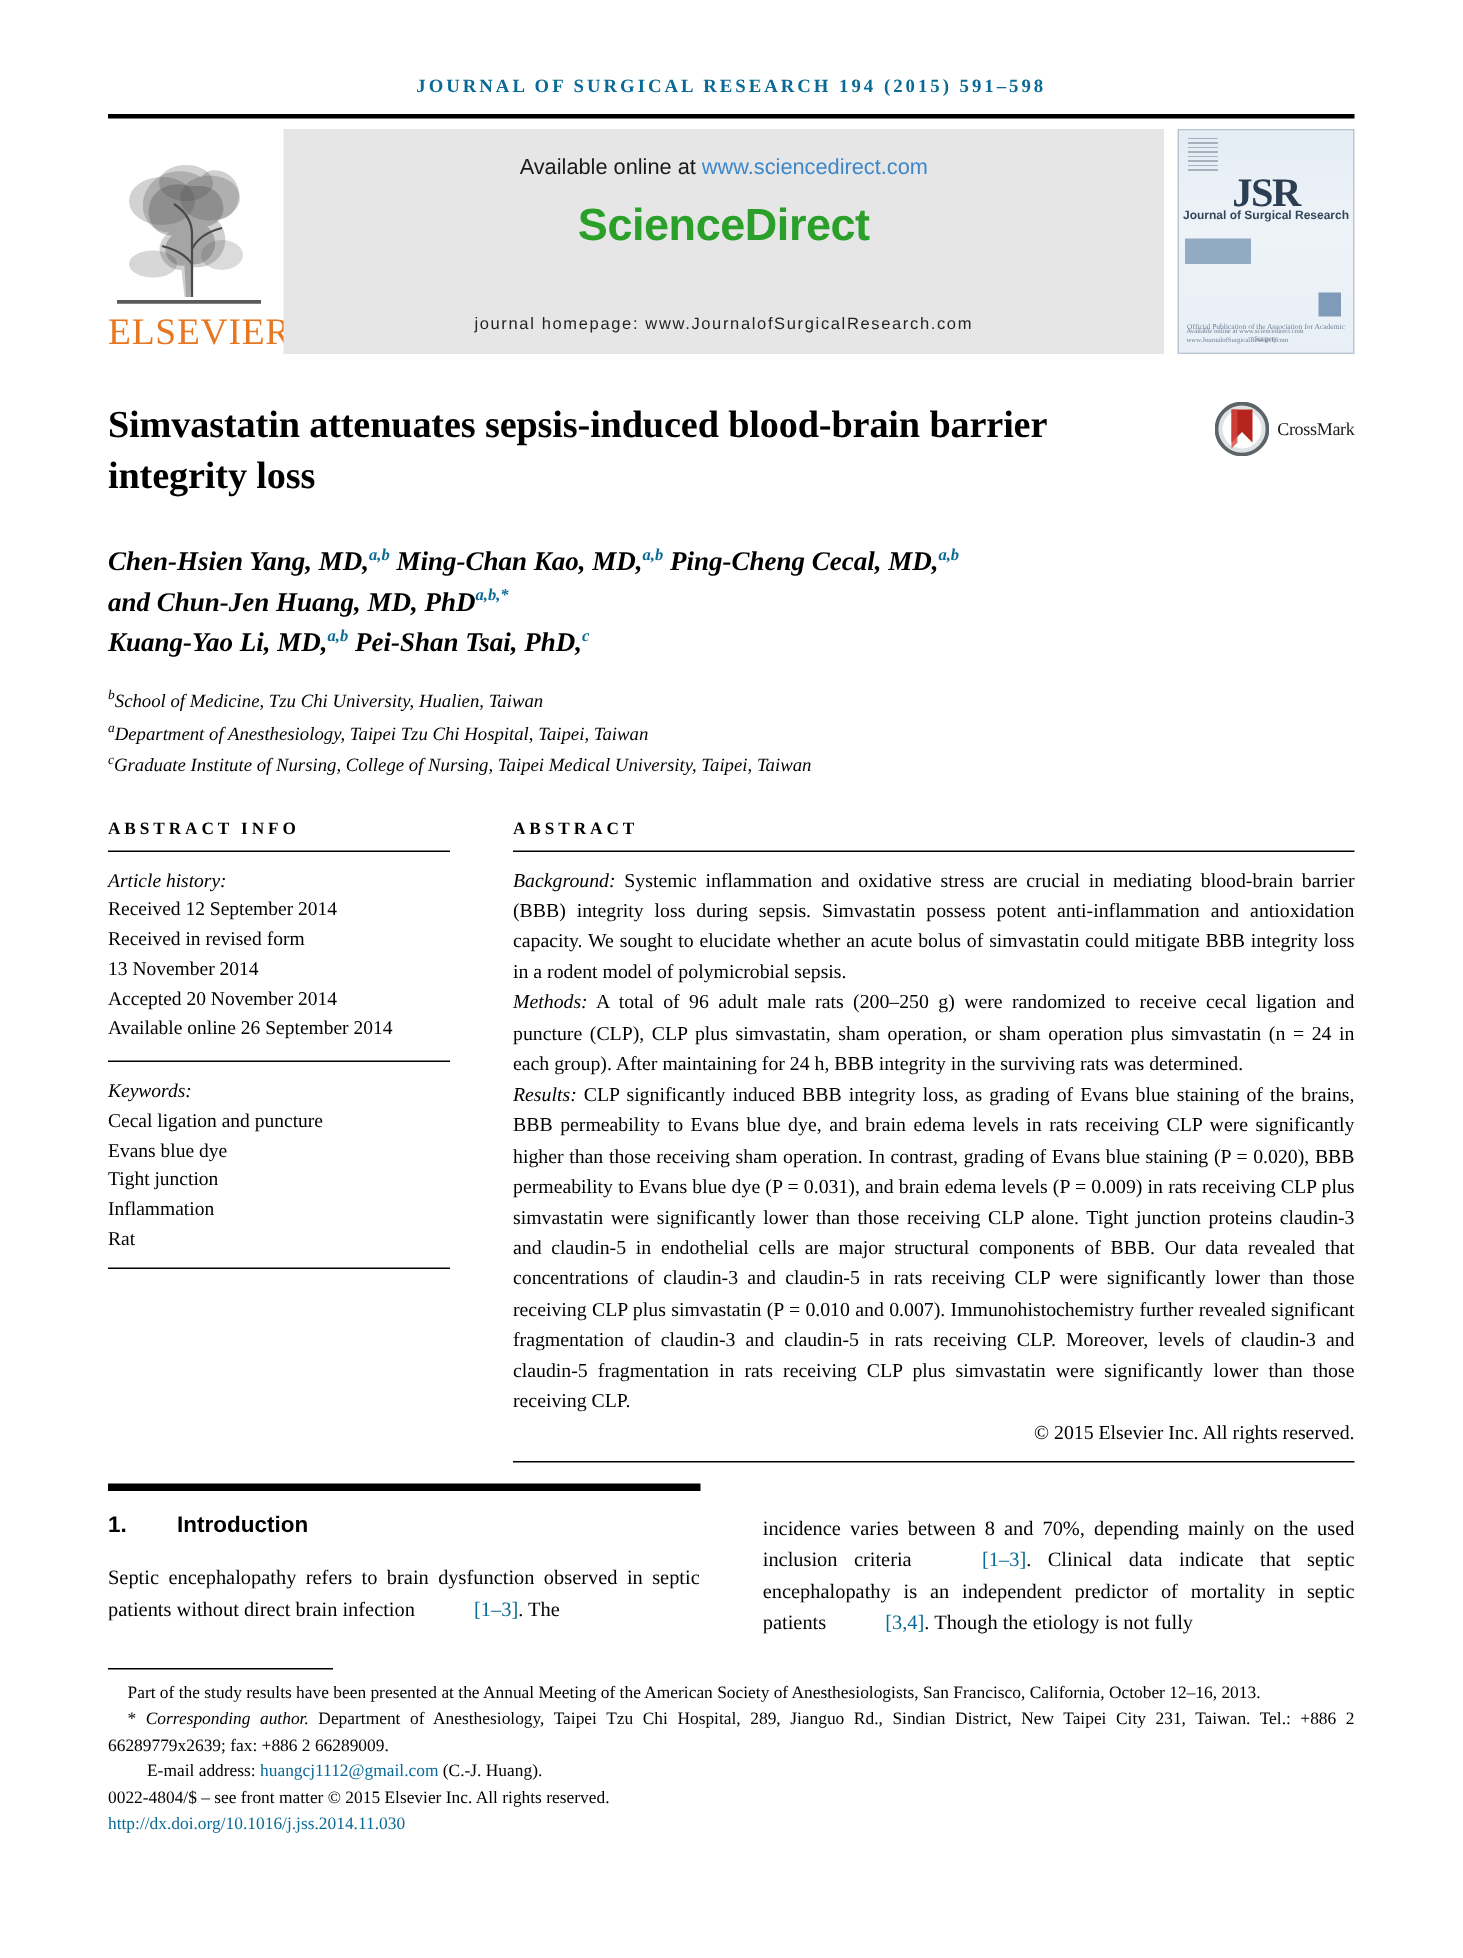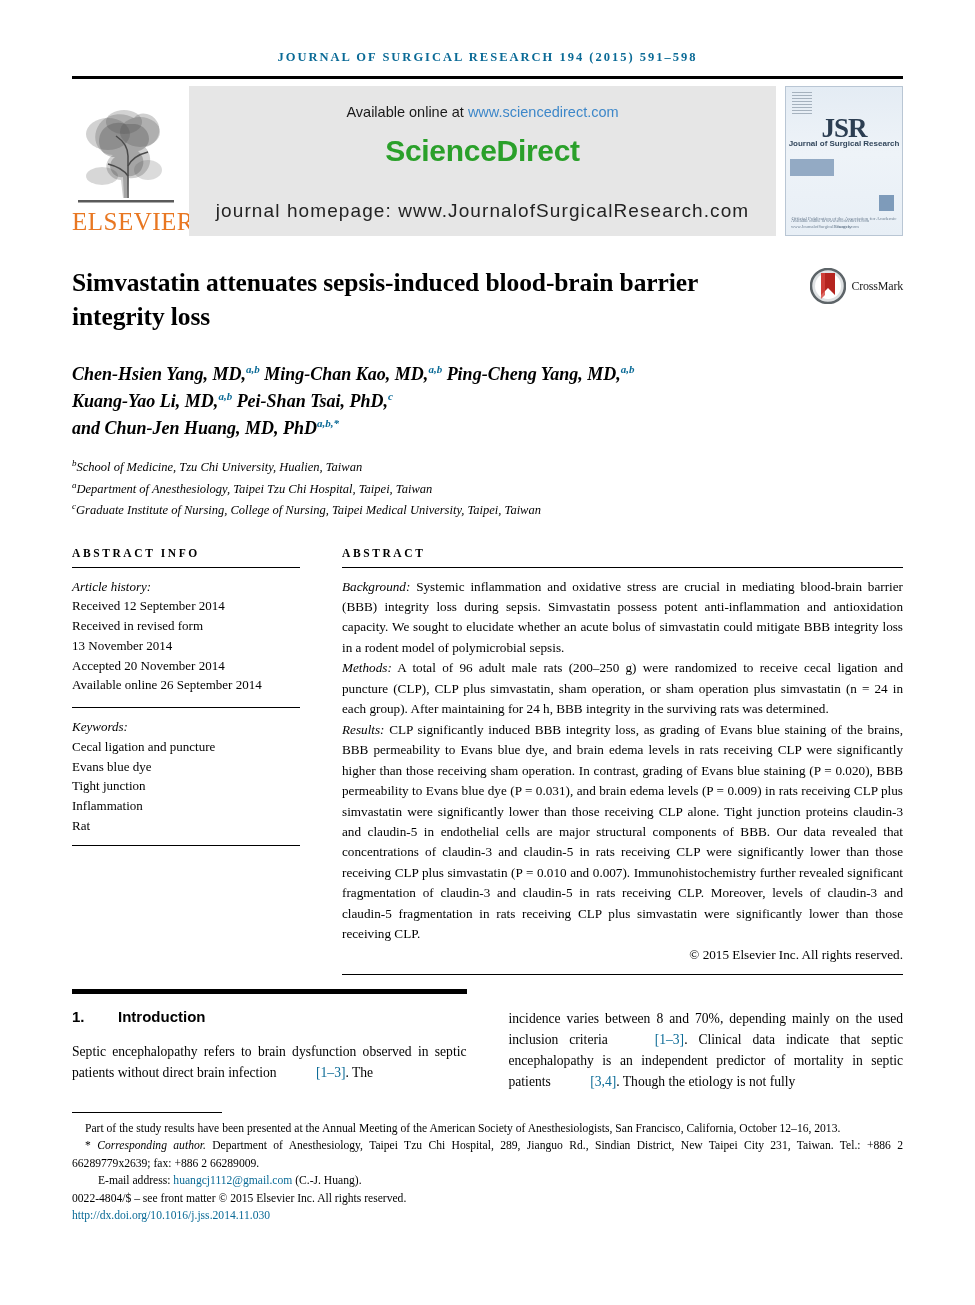--- a/index.html
+++ b/index.html
@@ -83,21 +83,21 @@
     font-weight: bold;
     color: #2aa02a;
     letter-spacing: -0.3px;
   }
   .sd-home {
     position: absolute;
     bottom: 14px;
     left: 0; right: 0;
     text-align: center;
     font-family: "Liberation Sans", sans-serif;
-    font-size: 19px;
+    font-size: 11px;
     letter-spacing: 1.1px;
     color: #232323;
   }
 
   .jsr-cover {
     flex: 0 0 118px;
     width: 118px;
     border: 1px solid #b9c6d4;
     background: linear-gradient(180deg,#e4ecf4 0%, #eef3f8 45%, #e8eff6 100%);
     position: relative;
@@ -330,23 +330,23 @@
         <circle cx="18" cy="18" r="17" fill="#dfe2e4"></circle>
         <circle cx="18" cy="18" r="17" fill="none" stroke="#5d6468" stroke-width="2.5"></circle>
         <circle cx="18" cy="18" r="13" fill="#ffffff"></circle>
         <path d="M11 5 h14 v22 l-7 -7 l-7 7 z" fill="#b5241f"></path>
         <path d="M11 5 h4 v22 l-4 4 z" fill="#d4453f" opacity=".8"></path>
       </svg>
       <span class="crossmark-word">CrossMark</span>
     </div>
 
     <div class="authors">
-      <div><span>Chen-Hsien Yang, MD,</span><sup>a,b</sup><span> Ming-Chan Kao, MD,</span><sup>a,b</sup><span> Ping-Cheng Yang, MD,</span><sup>a,b</sup></div>
+      <div><span>Chen-Hsien Yang, MD,</span><sup>a,b</sup><span> Ming-Chan Kao, MD,</span><sup>a,b</sup><span> Ping-Cheng Cecal, MD,</span><sup>a,b</sup></div>
+      <div><span>and Chun-Jen Huang, MD, PhD</span><sup>a,b,*</sup></div>
       <div><span>Kuang-Yao Li, MD,</span><sup>a,b</sup><span> Pei-Shan Tsai, PhD,</span><sup>c</sup></div>
-      <div><span>and Chun-Jen Huang, MD, PhD</span><sup>a,b,*</sup></div>
     </div>
 
     <div class="affils">
       <div><sup>b</sup><span>School of Medicine, Tzu Chi University, Hualien, Taiwan</span></div>
       <div><sup>a</sup><span>Department of Anesthesiology, Taipei Tzu Chi Hospital, Taipei, Taiwan</span></div>
       <div><sup>c</sup><span>Graduate Institute of Nursing, College of Nursing, Taipei Medical University, Taipei, Taiwan</span></div>
     </div>
   </div>
 
   <div class="cols">

